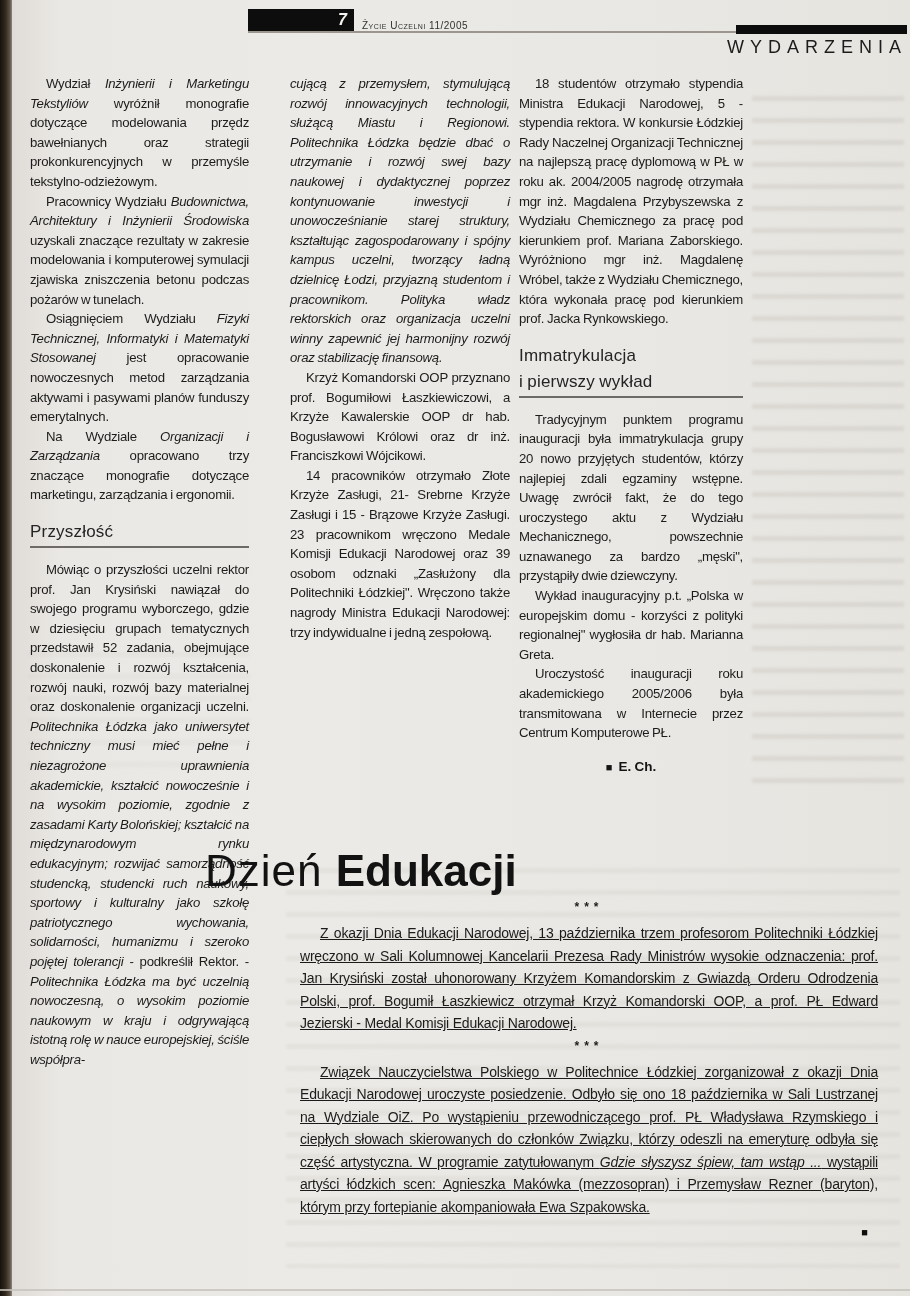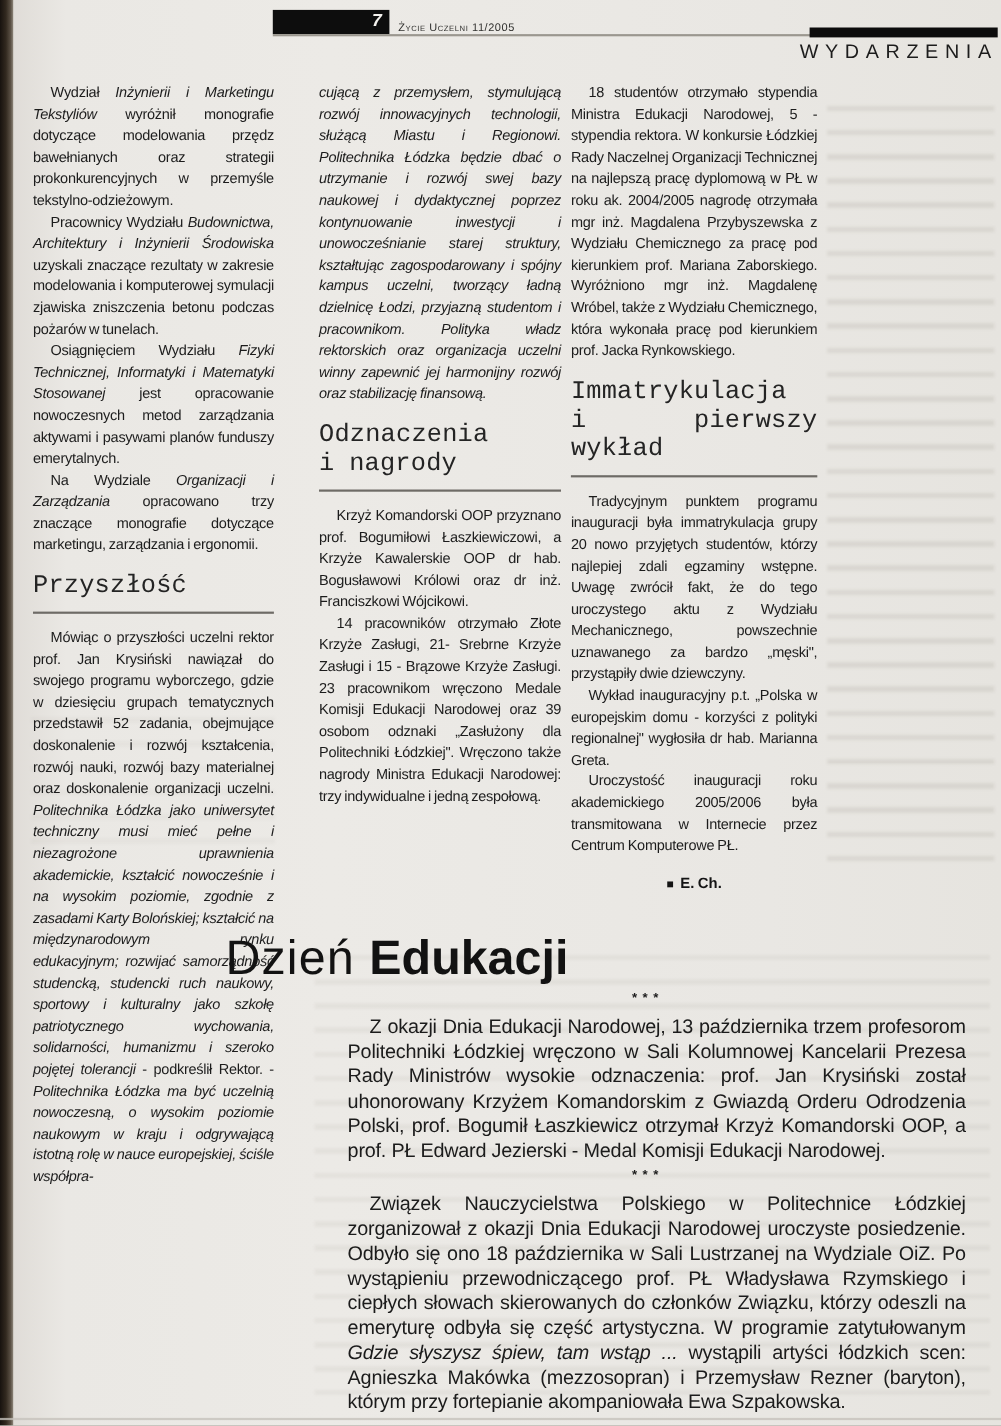--- a/index.html
+++ b/index.html
@@ -55,24 +55,24 @@
   
   .col{
     position:absolute;top:74px;
     font-size:13.2px;line-height:19.6px;text-align:justify;
     letter-spacing:-.25px;word-spacing:-.6px;color:#1c1c1c;z-index:2;
   }
   .col p{margin:0;text-indent:16px;}
   .col p.cont{text-indent:0;}
   .col i{font-style:italic;}
   .col-heading{
-    font-size:23px;line-height:26px;font-weight:400;color:#242424;
+    font-size:17px;line-height:26px;font-weight:400;color:#242424;
     letter-spacing:.2px;white-space:pre-line;
-    padding-bottom:11px;border-bottom:2px solid #6e6b66;
-    margin:14px 0 12px 0;text-indent:0;font-family:Liberation Mono, monospace;
+    padding-bottom:1px;border-bottom:2px solid #6e6b66;
+    margin:14px 0 12px 0;text-indent:0;
   }
   .col1{left:30px;width:219px;}
   .col2{left:290px;width:220px;}
   .col3{left:519px;width:224px;}
   .signature{
     margin-top:14px;text-align:center;font-size:13.5px;font-weight:700;
     letter-spacing:0;color:#141414;
   }
   .signature .mark{font-size:11px;margin-right:6px;}
 
@@ -84,22 +84,22 @@
     position:relative;left:-95px;text-align:left;
     font-size:44px;line-height:50px;color:#121212;margin:0 0 4px 0;
   }
   .feature-title .t-reg{font-weight:400;letter-spacing:1px;}
   .feature-title .t-bold{font-weight:700;letter-spacing:0;}
   .stars{
     text-align:center;font-size:12px;font-weight:700;letter-spacing:5px;
     color:#1c1c1c;margin:4px 0 8px 0;
   }
   .feature p{
-    margin:0 0 2px 16px;font-size:18px;line-height:22.5px;
-    text-align:justify;text-indent:20px;letter-spacing:-.2px;color:#1b1b1b;
+    margin:0 0 2px 0;font-size:14px;line-height:22.5px;
+    text-align:justify;text-indent:20px;letter-spacing:-.2px;color:#1b1b1b;text-decoration:underline;
   }
   .feature i{font-style:italic;}
   .end-mark{
     text-align:right;font-size:11px;color:#0d0d0d;margin-top:8px;padding-right:10px;
   }
 </style>
 </head>
 <body>
 
 <div class="page">
@@ -128,22 +128,20 @@
     <div class="col-heading">Przyszłość</div>
     <div>
         <p><span>Mówiąc o przyszłości uczelni rektor prof. Jan Krysiński nawiązał do swojego programu wyborczego, gdzie w dziesięciu grupach tematycznych przedstawił 52 zadania, obejmujące doskonalenie i rozwój kształcenia, rozwój nauki, rozwój bazy materialnej oraz doskonalenie organizacji uczelni. </span><i>Politechnika Łódzka jako uniwersytet techniczny musi mieć pełne i niezagrożone uprawnienia akademickie, kształcić nowocześnie i na wysokim poziomie, zgodnie z zasadami Karty Bolońskiej; kształcić na międzynarodowym rynku edukacyjnym; rozwijać samorządność studencką, studencki ruch naukowy, sportowy i kulturalny jako szkołę patriotycznego wychowania, solidarności, humanizmu i szeroko pojętej tolerancji</i><span> - podkreślił Rektor. - </span><i>Politechnika Łódzka ma być uczelnią nowoczesną, o wysokim poziomie naukowym w kraju i odgrywającą istotną rolę w nauce europejskiej, ściśle współpra-</i></p>
       </div>
   </div>
 
   <div class="col col2">
     <div>
         <p class="cont"><i>cującą z przemysłem, stymulującą rozwój innowacyjnych technologii, służącą Miastu i Regionowi. Politechnika Łódzka będzie dbać o utrzymanie i rozwój swej bazy naukowej i dydaktycznej poprzez kontynuowanie inwestycji i unowocześnianie starej struktury, kształtując zagospodarowany i spójny kampus uczelni, tworzący ładną dzielnicę Łodzi, przyjazną studentom i pracownikom. Polityka władz rektorskich oraz organizacja uczelni winny zapewnić jej harmonijny rozwój oraz stabilizację finansową.</i></p>
       </div>
-    <div class="col-heading">Odznaczenia
-i nagrody</div>
     <div>
         <p><span>Krzyż Komandorski OOP przyznano prof. Bogumiłowi Łaszkiewiczowi, a Krzyże Kawalerskie OOP dr hab. Bogusławowi Królowi oraz dr inż. Franciszkowi Wójcikowi.</span></p>
         <p><span>14 pracowników otrzymało Złote Krzyże Zasługi, 21- Srebrne Krzyże Zasługi i 15 - Brązowe Krzyże Zasługi. 23 pracownikom wręczono Medale Komisji Edukacji Narodowej oraz 39 osobom odznaki „Zasłużony dla Politechniki Łódzkiej". Wręczono także nagrody Ministra Edukacji Narodowej: trzy indywidualne i jedną zespołową.</span></p>
       </div>
   </div>
 
   <div class="col col3">
     <div>
         <p><span>18 studentów otrzymało stypendia Ministra Edukacji Narodowej, 5 - stypendia rektora. W konkursie Łódzkiej Rady Naczelnej Organizacji Technicznej na najlepszą pracę dyplomową w PŁ w roku ak. 2004/2005 nagrodę otrzymała mgr inż. Magdalena Przybyszewska z Wydziału Chemicznego za pracę pod kierunkiem prof. Mariana Zaborskiego. Wyróżniono mgr inż. Magdalenę Wróbel, także z Wydziału Chemicznego, która wykonała pracę pod kierunkiem prof. Jacka Rynkowskiego.</span></p>
       </div>

